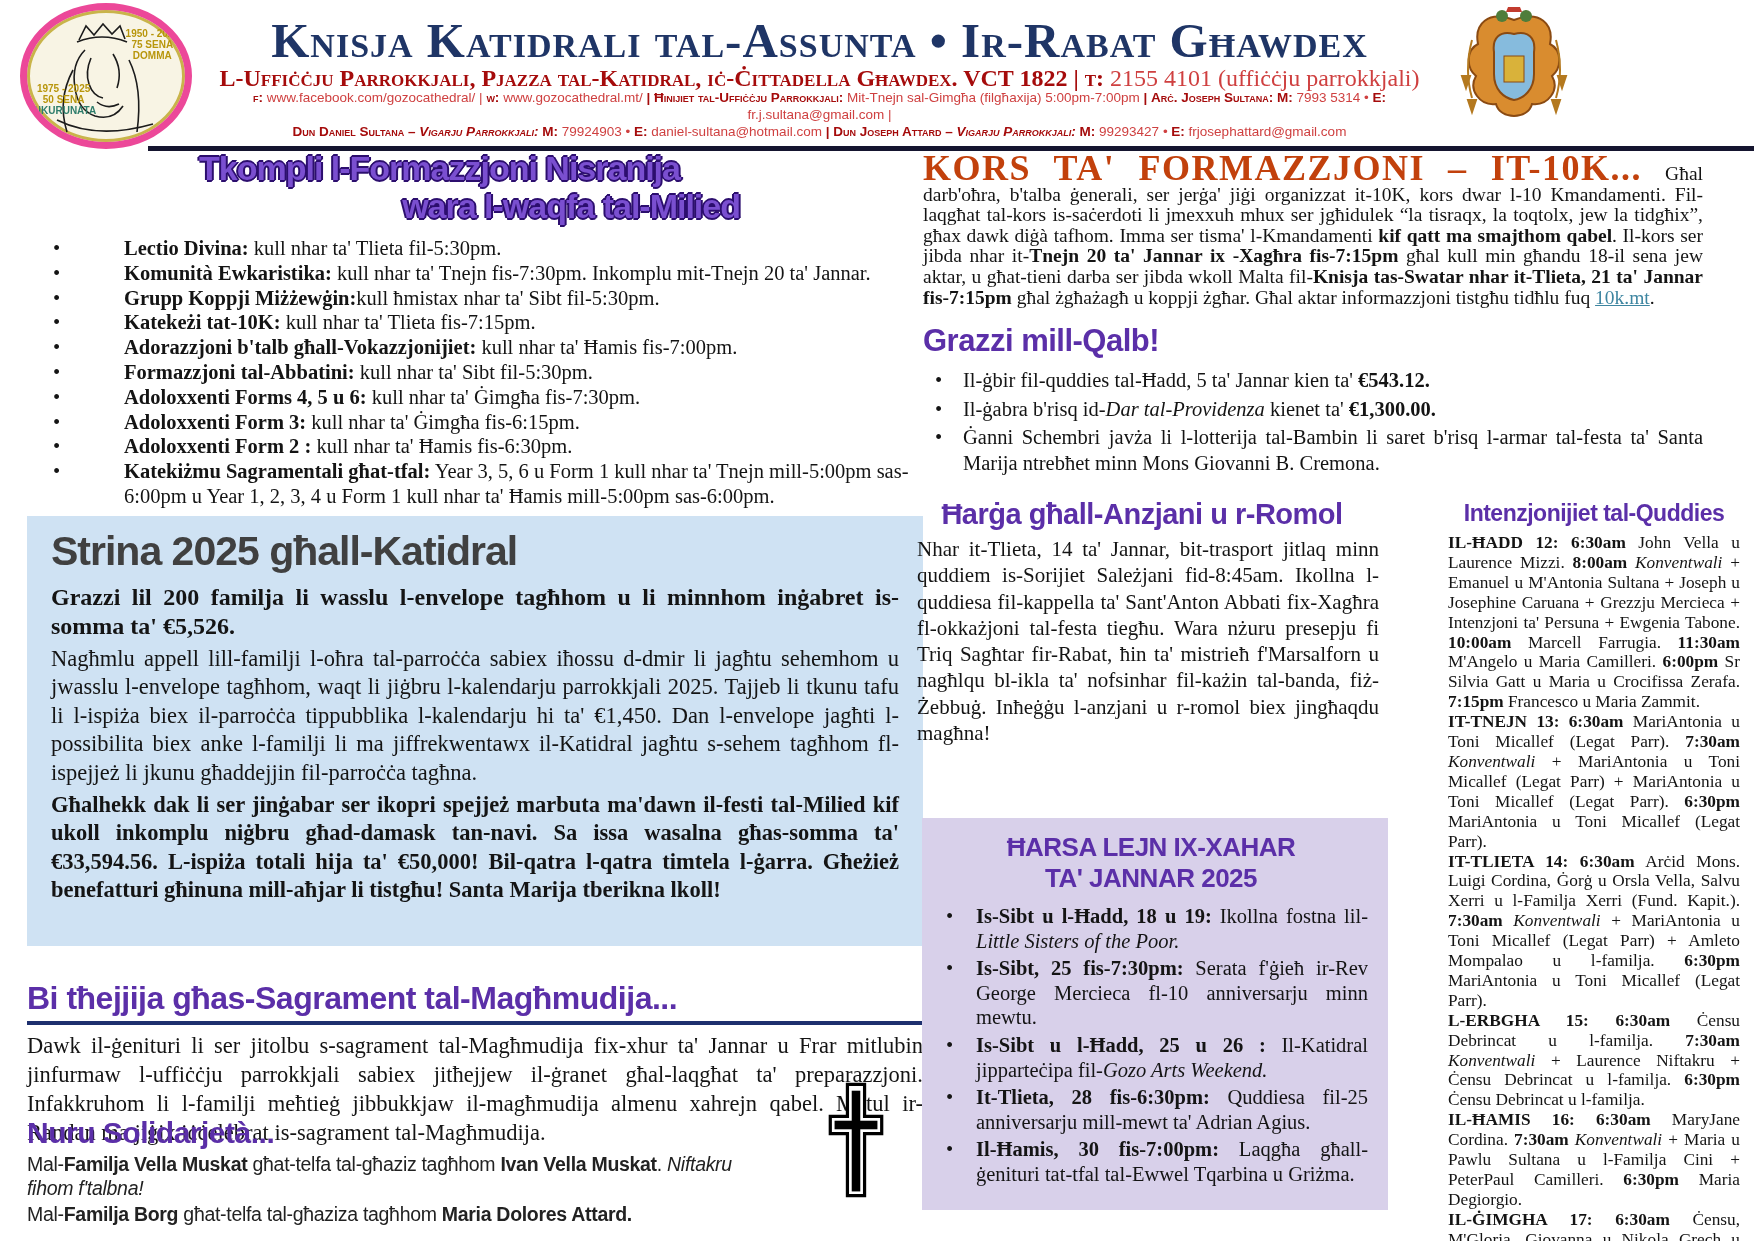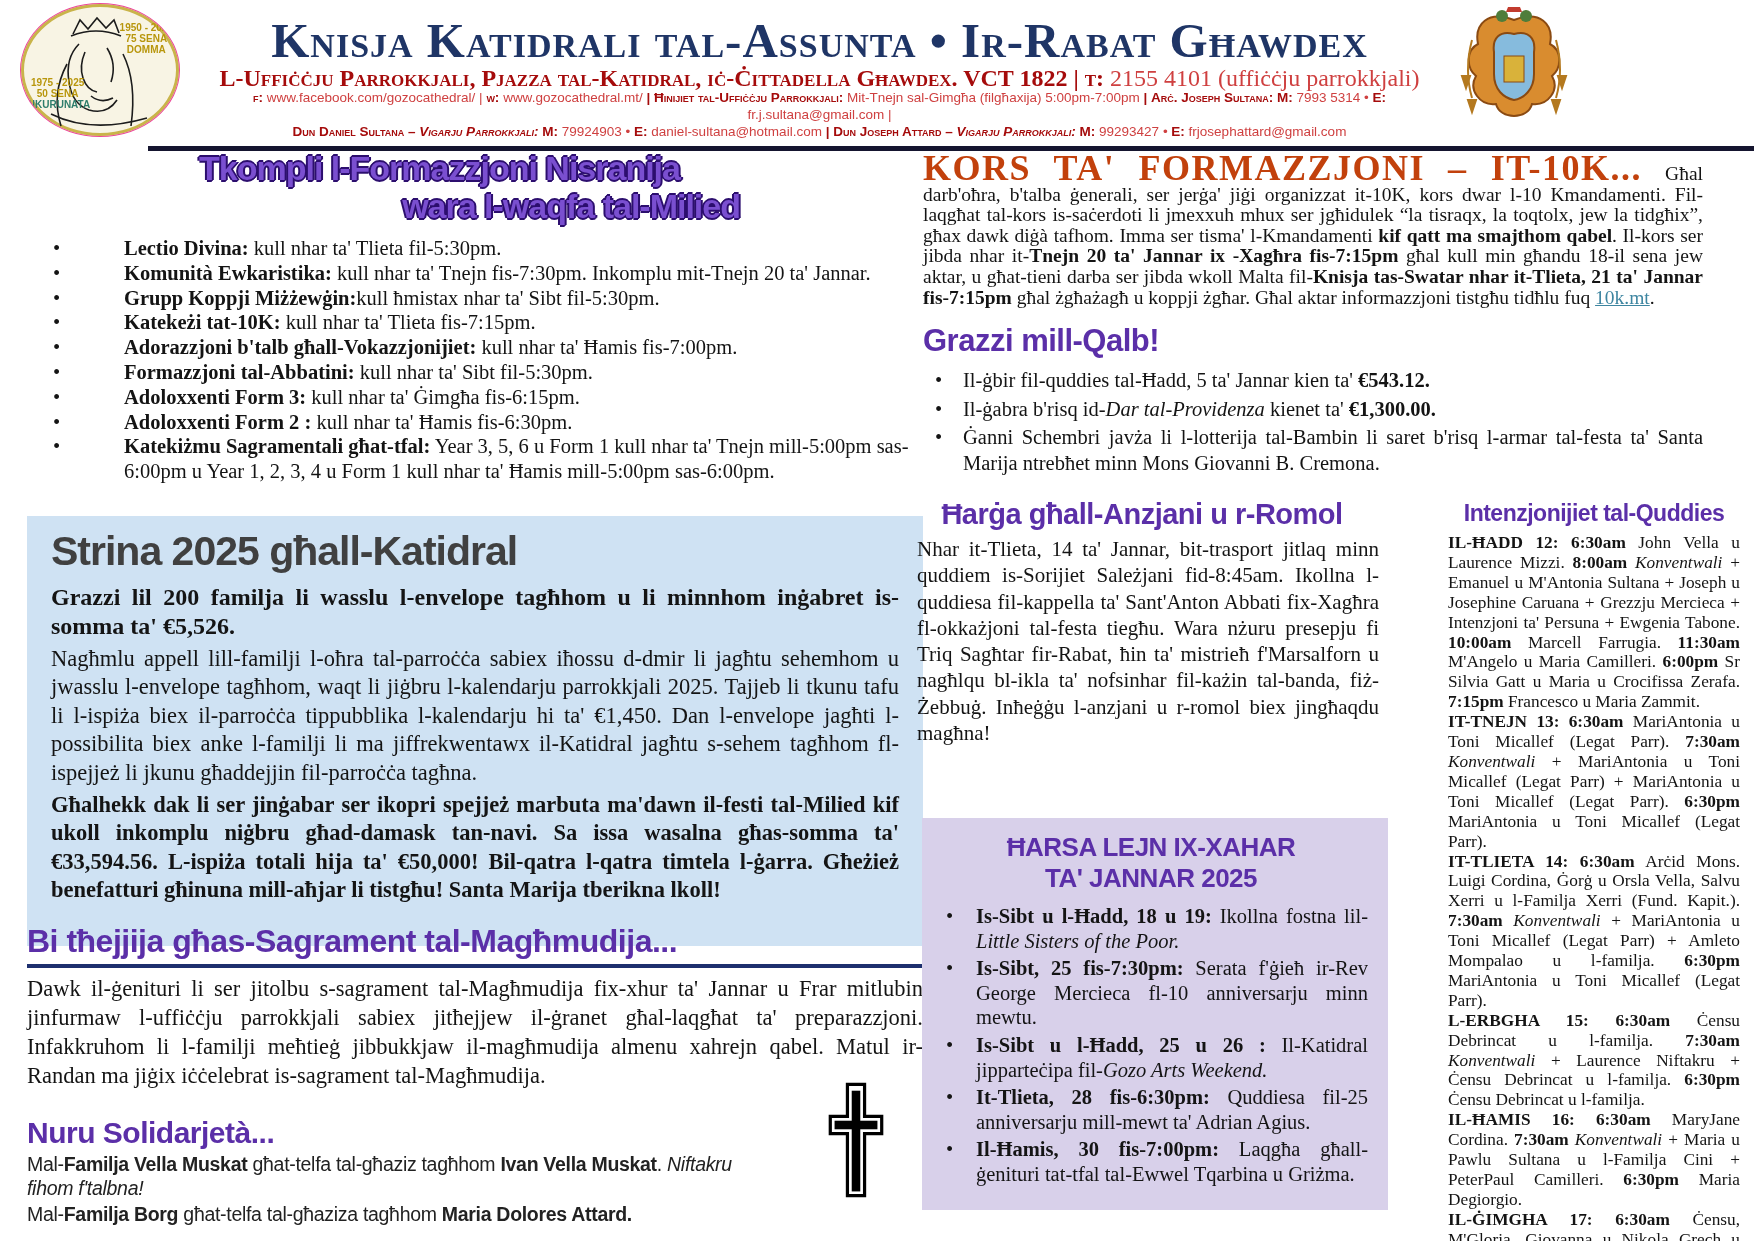--- a/index.html
+++ b/index.html
@@ -2,21 +2,21 @@
 <html><head>
 <meta charset="utf-8">
 <style>
   html,body{margin:0;padding:0;background:#888;}
   .page{position:relative;width:1754px;height:1241px;background:#fff;overflow:hidden;
         font-family:"Liberation Serif","DejaVu Serif",serif;color:#141414;}
   .abs{position:absolute;}
 
   
   .logo{left:20px;top:3px;width:158px;height:132px;border-radius:50%;
-        border:1px solid #ec4899;box-shadow:inset 0 0 0 3px #c9b44a;background:#f8f4e4;overflow:hidden;}
+        border:7px solid #ec4899;box-shadow:inset 0 0 0 3px #c9b44a;background:#f8f4e4;overflow:hidden;}
   .logo svg{position:absolute;left:0;top:0;}
   .logo-txt{position:absolute;font-family:"Liberation Sans",sans-serif;font-weight:bold;
             color:#b8960c;font-size:10px;line-height:11px;text-align:center;}
   .lt1{right:6px;top:18px;}
   .lt2{left:4px;bottom:26px;}
   .logo-teal{color:#2e7d6b;}
   .hdr-wrap{left:192px;top:16px;width:1255px;text-align:center;}
   .hdr-title{font-variant:small-caps;font-weight:bold;font-size:49px;line-height:50px;
              color:#1f3566;letter-spacing:1px;white-space:nowrap;}
   .hdr-addr{font-size:24px;line-height:22px;color:#cf4040;margin-top:1px;}
@@ -41,21 +41,21 @@
   .b{font-weight:bold;}
   .i{font-style:italic;}
 
   .strina{left:27px;top:516px;width:896px;height:430px;background:#cfe2f3;padding:6px 24px;box-sizing:border-box;}
   .strina h2{margin:6px 0 8px 0;font-family:"Liberation Sans",sans-serif;font-weight:bold;
              font-size:41px;letter-spacing:-1px;color:#404040;}
   .s-intro{font-size:24px;font-weight:bold;line-height:29px;text-align:justify;margin:0;}
   .s-body{font-size:22.5px;line-height:28.4px;text-align:justify;margin:4px 0 0 0;}
   .s-bold{font-weight:bold;}
 
-  .bapt{left:27px;top:924px;width:896px;}
+  .bapt{left:27px;top:981px;width:896px;}
   .hd-sans{font-family:"Liberation Sans",sans-serif;font-weight:bold;color:#5b2fa8;letter-spacing:-0.5px;margin:0;}
   .bapt h3{font-size:32px;line-height:34px;border-bottom:4px solid #1d2f6e;padding-bottom:6px;}
   .bapt p{font-size:22.5px;line-height:29px;text-align:justify;margin:6px 0 0 0;}
 
   .solid{left:27px;top:1116px;width:740px;}
   .solid h3{font-size:30px;line-height:34px;}
   .solid p{font-family:"Liberation Sans",sans-serif;font-size:19.5px;line-height:24px;margin:2px 0 0 0;color:#222;
            letter-spacing:-0.3px;}
 
   .cross{left:826px;top:1080px;width:60px;height:120px;}
@@ -151,20 +151,21 @@
   <div class="abs colL">
     <div class="ft1">Tkompli l-Formazzjoni Nisranija</div>
     <div class="ft2">wara l-waqfa tal-Milied</div>
     <ul class="form">
       <li><span class="b">Lectio Divina:</span><span> kull nhar ta' Tlieta fil-5:30pm.</span></li>
       <li><span class="b">Komunità Ewkaristika:</span><span> kull nhar ta' Tnejn fis-7:30pm. Inkomplu mit-Tnejn 20 ta' Jannar.</span></li>
       <li><span class="b">Grupp Koppji Miżżewġin:</span><span>kull ħmistax nhar ta' Sibt fil-5:30pm.</span></li>
       <li><span class="b">Katekeżi tat-10K:</span><span> kull nhar ta' Tlieta fis-7:15pm.</span></li>
       <li><span class="b">Adorazzjoni b'talb għall-Vokazzjonijiet:</span><span> kull nhar ta' Ħamis fis-7:00pm.</span></li>
       <li><span class="b">Formazzjoni tal-Abbatini:</span><span> kull nhar ta' Sibt fil-5:30pm.</span></li>
+      <li><span class="b">Adoloxxenti Forms 4, 5 u 6:</span><span> kull nhar ta' Ġimgħa fis-7:30pm.</span></li>
       <li><span class="b">Adoloxxenti Form 3:</span><span> kull nhar ta' Ġimgħa fis-6:15pm.</span></li>
       <li><span class="b">Adoloxxenti Form 2 :</span><span> kull nhar ta' Ħamis fis-6:30pm.</span></li>
       <li><span class="b">Katekiżmu Sagramentali għat-tfal:</span><span> Year 3, 5, 6 u Form 1 kull nhar ta' Tnejn mill-5:00pm sas-6:00pm u Year 1, 2, 3, 4 u Form 1 kull nhar ta' Ħamis mill-5:00pm sas-6:00pm.</span></li>
     </ul>
   </div>
 
   <div class="abs strina">
     <h2>Strina 2025 għall-Katidral</h2>
     <p class="s-intro">Grazzi lil 200 familja li wasslu l-envelope tagħhom u li minnhom inġabret is-somma ta' €5,526.</p>
     <p class="s-body">Nagħmlu appell lill-familji l-oħra tal-parroċċa sabiex iħossu d-dmir li jagħtu sehemhom u jwasslu l-envelope tagħhom, waqt li jiġbru l-kalendarju parrokkjali 2025. Tajjeb li tkunu tafu li l-ispiża biex il-parroċċa tippubblika l-kalendarju hi ta' €1,450. Dan l-envelope jagħti l-possibilita biex anke l-familji li ma jiffrekwentawx il-Katidral jagħtu s-sehem tagħhom fl-ispejjeż li jkunu għaddejjin fil-parroċċa tagħna.</p>

